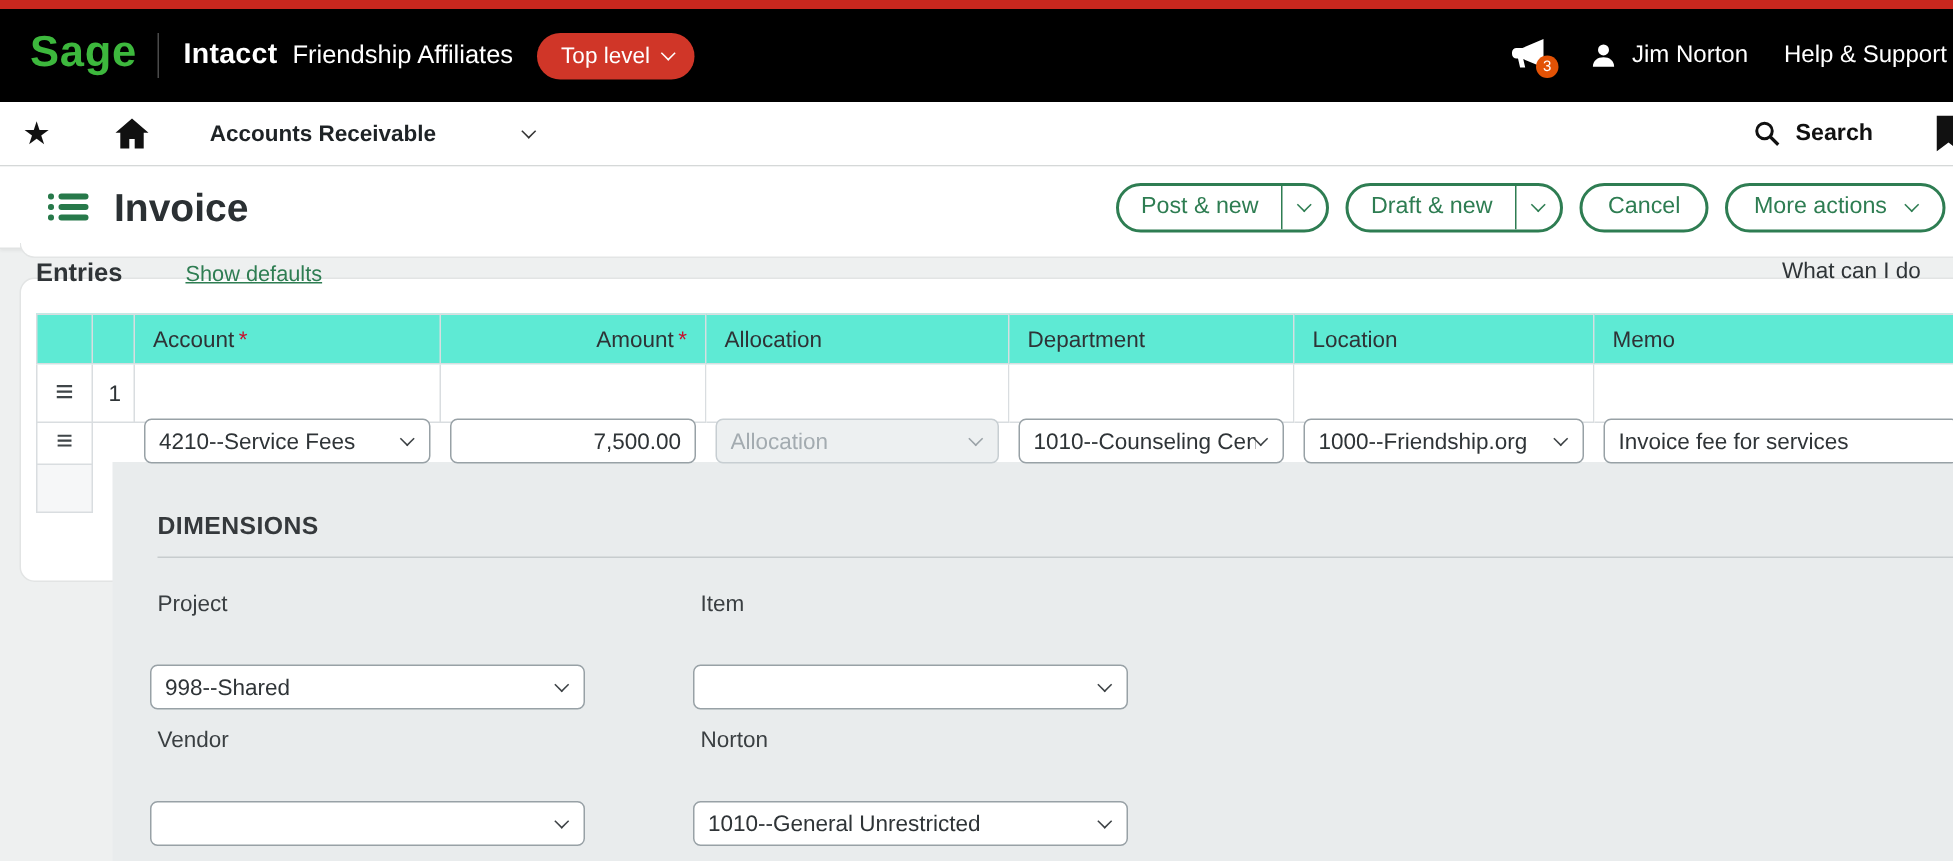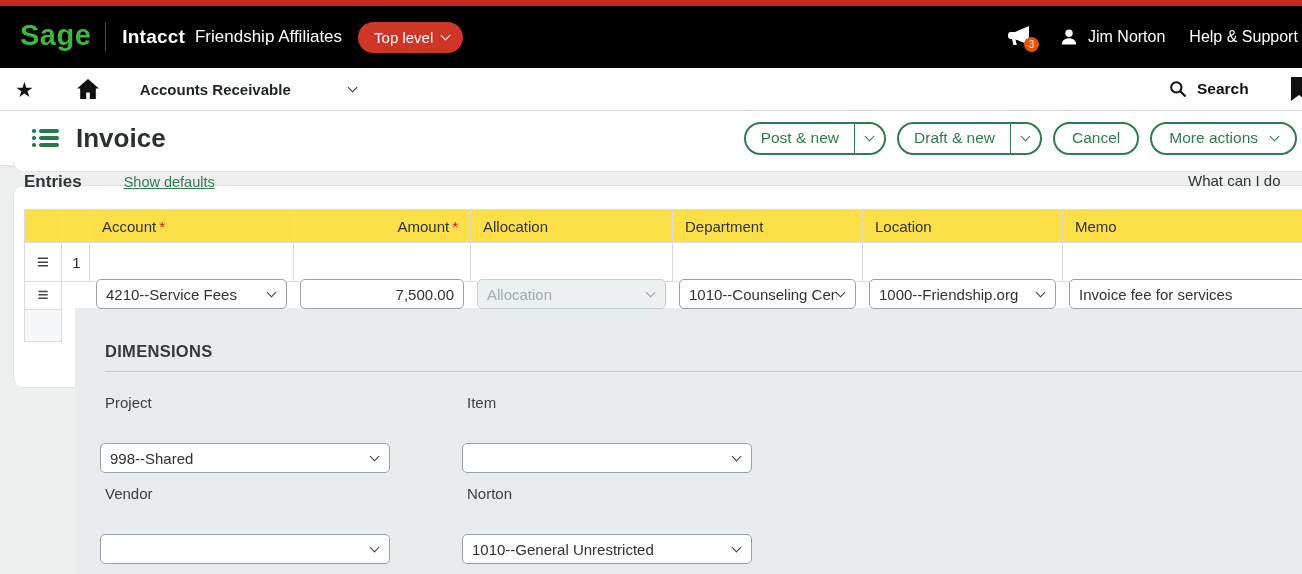--- a/index.html
+++ b/index.html
@@ -50,21 +50,21 @@
   .card-sliver { position:absolute; top:3px; left:13px; right:-20px; height:10px; background:#fff; border:1px solid #e3e5e5; border-top:none; border-radius:0 0 10px 10px; }
   .card { position:absolute; top:26px; left:13px; right:-20px; height:203px; background:#fff; border:1px solid #e2e4e4; border-radius:10px; }
   .entries-row { position:absolute; top:13px; left:24px; display:flex; align-items:baseline; z-index:3; }
   .entries-title { font-size:17px; font-weight:bold; color:#2f3437; }
   .show-defaults { font-size:14.5px; color:#2e7d52; text-decoration:underline; cursor:pointer;margin-left:42px; }
   .whatcanido { position:absolute; top:13px; left:1188px; font-size:15px; color:#2f3437; white-space:nowrap; z-index:3; cursor:pointer; }
   
   .etable { position:absolute; left:24px; top:50px; z-index:2; }
   .trow { display:flex; }
   .cell { border-right:1px solid #d9dde0; }
-  .hrow .cell { background:#fde047; border-top:1px solid #d9dde0; border-bottom:1px solid #d9dde0; height:34px; font-size:15px; color:#2e3336; padding:8px 0 0 12px; }
+  .hrow .cell { background:#5eead4; border-top:1px solid #d9dde0; border-bottom:1px solid #d9dde0; height:34px; font-size:15px; color:#2e3336; padding:8px 0 0 12px; }
   .hrow .cell:first-child, .drow .cell:first-child { border-left:1px solid #d9dde0; }
   .c-drag { width:38px; } .c-num { width:28px; }
   .c-account { width:204px; } .c-amount { width:177px; } .c-alloc { width:202px; }
   .c-dept { width:190px; } .c-loc { width:200px; } .c-memo { width:250px; }
   .req { color:#c8102e; margin-left:3px; }
   .h-right { text-align:right; padding:8px 12px 0 0 !important; }
   .drow .cell { background:#fff; height:39px; border-bottom:1px solid #d9dde0; padding:4px 6px; }
   .drag-glyph { font-size:21px; color:#3f4548; text-align:center; line-height:30px; }
   .rownum { font-size:15px; color:#2f3437; text-align:center; line-height:31px; padding-left:2px; }
   .fld { width:100%; height:30px; border:1px solid #98a1a6; border-radius:5px; background:#fff; font-size:15px; color:#2f3437; font-family:inherit; padding:0 9px;margin-top:32px; }

